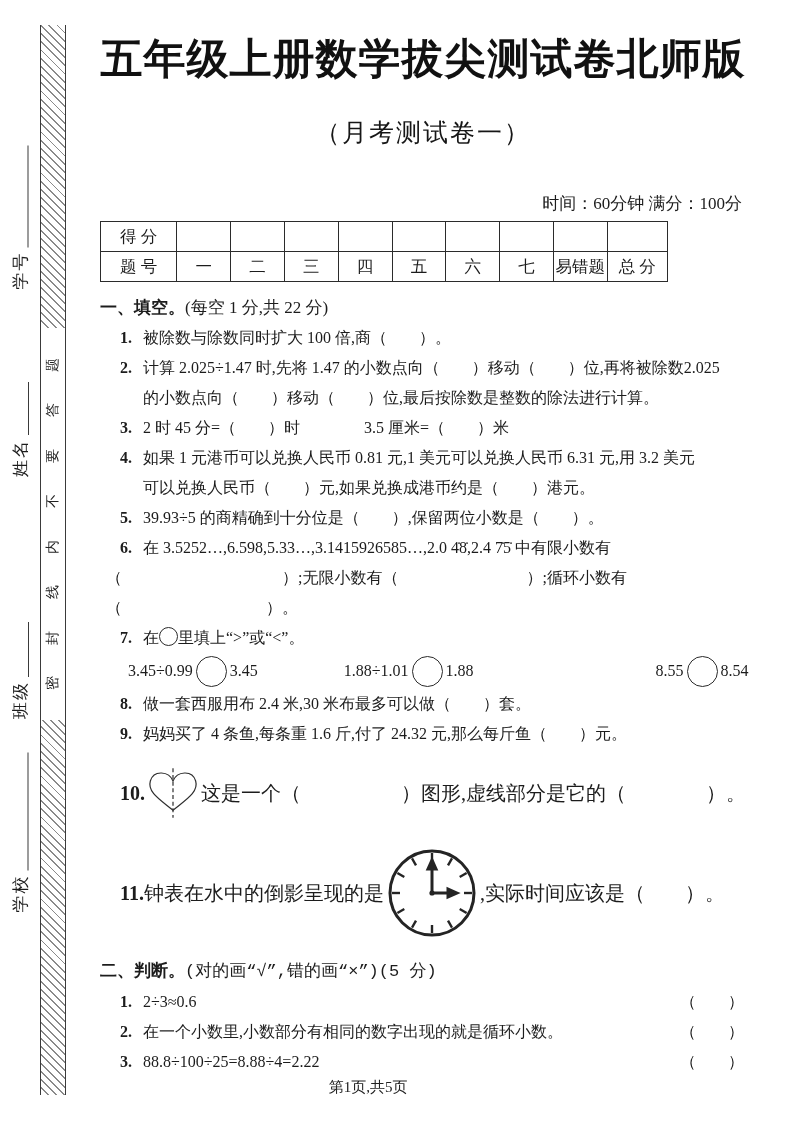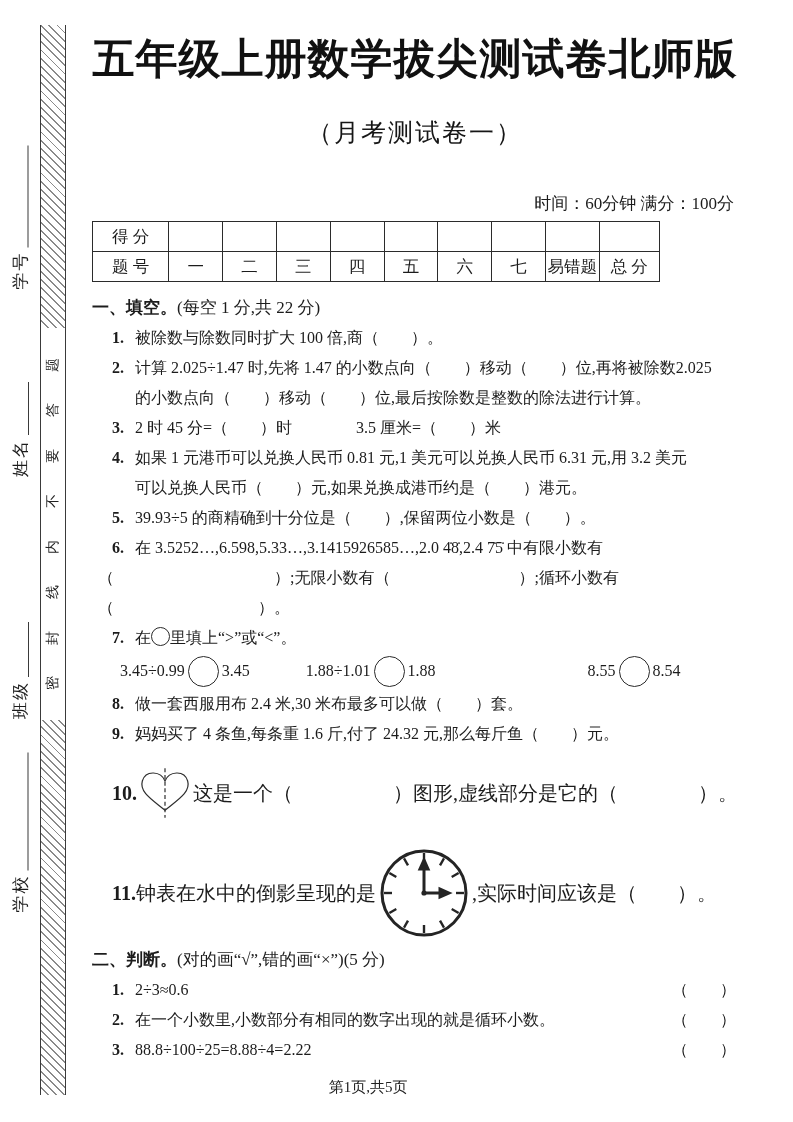--- a/index.html
+++ b/index.html
@@ -16,35 +16,35 @@
   .seal-band{position:absolute;left:40px;top:25px;width:26px;height:1070px;
     border-left:1.7px solid #3a3a3a;border-right:1.7px solid #3a3a3a;box-sizing:border-box;
     display:flex;flex-direction:column;}
   .hatch{width:100%;
     background:repeating-linear-gradient(45deg,#ffffff 0px,#ffffff 4.5px,#8a8a8a 4.5px,#8a8a8a 5.8px);}
   .hatch-top{height:303px;}
   .hatch-bottom{flex:1;}
   .seal-chars{height:392px;display:flex;flex-direction:column;justify-content:space-evenly;align-items:center;}
   .seal-chars span{transform:rotate(-90deg);font-size:14px;color:#222;}
   
-  .main{position:absolute;left:92px;top:0;width:646px;}
+  .main{position:absolute;left:100px;top:0;width:646px;}
   .title{margin-top:30px;text-align:center;font-size:42px;font-weight:700;letter-spacing:1px;line-height:58px;color:#111;}
   .subtitle{margin-top:22px;text-align:center;font-size:25px;font-weight:400;letter-spacing:2px;line-height:46px;color:#161616;}
   .meta{margin-top:36px;text-align:right;font-size:17px;line-height:24px;padding-right:4px;}
   
   table.score{border-collapse:collapse;margin-top:5px;table-layout:fixed;}
   table.score td{border:1.6px solid #2b2b2b;text-align:center;font-size:16.5px;height:29px;padding:0;}
   
   .sec-head{margin-top:11px;font-size:17px;line-height:30px;}
   .sec-head .b{font-weight:700;}
   .q{display:flex;align-items:flex-start;font-size:16px;line-height:30px;padding-left:20px;}
   .qnum{font-weight:700;min-width:23px;flex:0 0 auto;}
   .qtext{white-space:nowrap;}
   .q6line{font-size:16px;line-height:30px;padding-left:6px;white-space:nowrap;}
-  .cmp-row{display:flex;align-items:center;padding-left:28px;height:36px;font-size:16px;}
+  .cmp-row{display:flex;align-items:center;padding-left:28px;height:36px;font-size:16px;gap:30px;}
   .cmp-group{display:flex;align-items:center;}
   .cmp-circle{width:29px;height:29px;border:1.7px solid #2a2a2a;border-radius:50%;margin:0 3px;flex:0 0 auto;}
   .tcircle{display:inline-block;width:17px;height:17px;border:1.6px solid #2a2a2a;border-radius:50%;vertical-align:-3px;}
   .graphic-q{display:flex;align-items:center;font-size:20px;padding-left:20px;}
   .q10{margin-top:6px;height:76px;}
   .q11{margin-top:14px;height:96px;}
   .judge-row{display:flex;justify-content:space-between;align-items:flex-start;font-size:16px;line-height:30px;padding-left:20px;padding-right:2px;}
   .judge-left{display:flex;}
   .footer{position:absolute;left:0;top:1078px;width:736px;text-align:center;font-size:15px;color:#222;}
   svg{display:block;}
@@ -240,21 +240,21 @@
         <line x1="46" y1="46" x2="46" y2="20"></line>
         <polygon points="46,13 42,22 50,22"></polygon>
         <line x1="46" y1="46" x2="64" y2="46"></line>
         <polygon points="71,46 62,42 62,50"></polygon>
         <circle cx="46" cy="46" r="2.6" stroke="none"></circle>
       </g>
     </svg>
     <span class="qtext">,实际时间应该是（　　）。</span>
   </div>
 
-  <div class="sec-head" style="margin-top:4px;">
+  <div class="sec-head" style="margin-top:16px;font-family:Liberation Mono, monospace;">
     <span class="b">二、判断。</span><span>(对的画“√”,错的画“×”)(5 分)</span>
   </div>
 
   <div class="judge-row">
     <span class="judge-left">
       <span class="qnum">1.</span>
       <span class="qtext">2÷3≈0.6</span>
     </span>
     <span>（　　）</span>
   </div>

